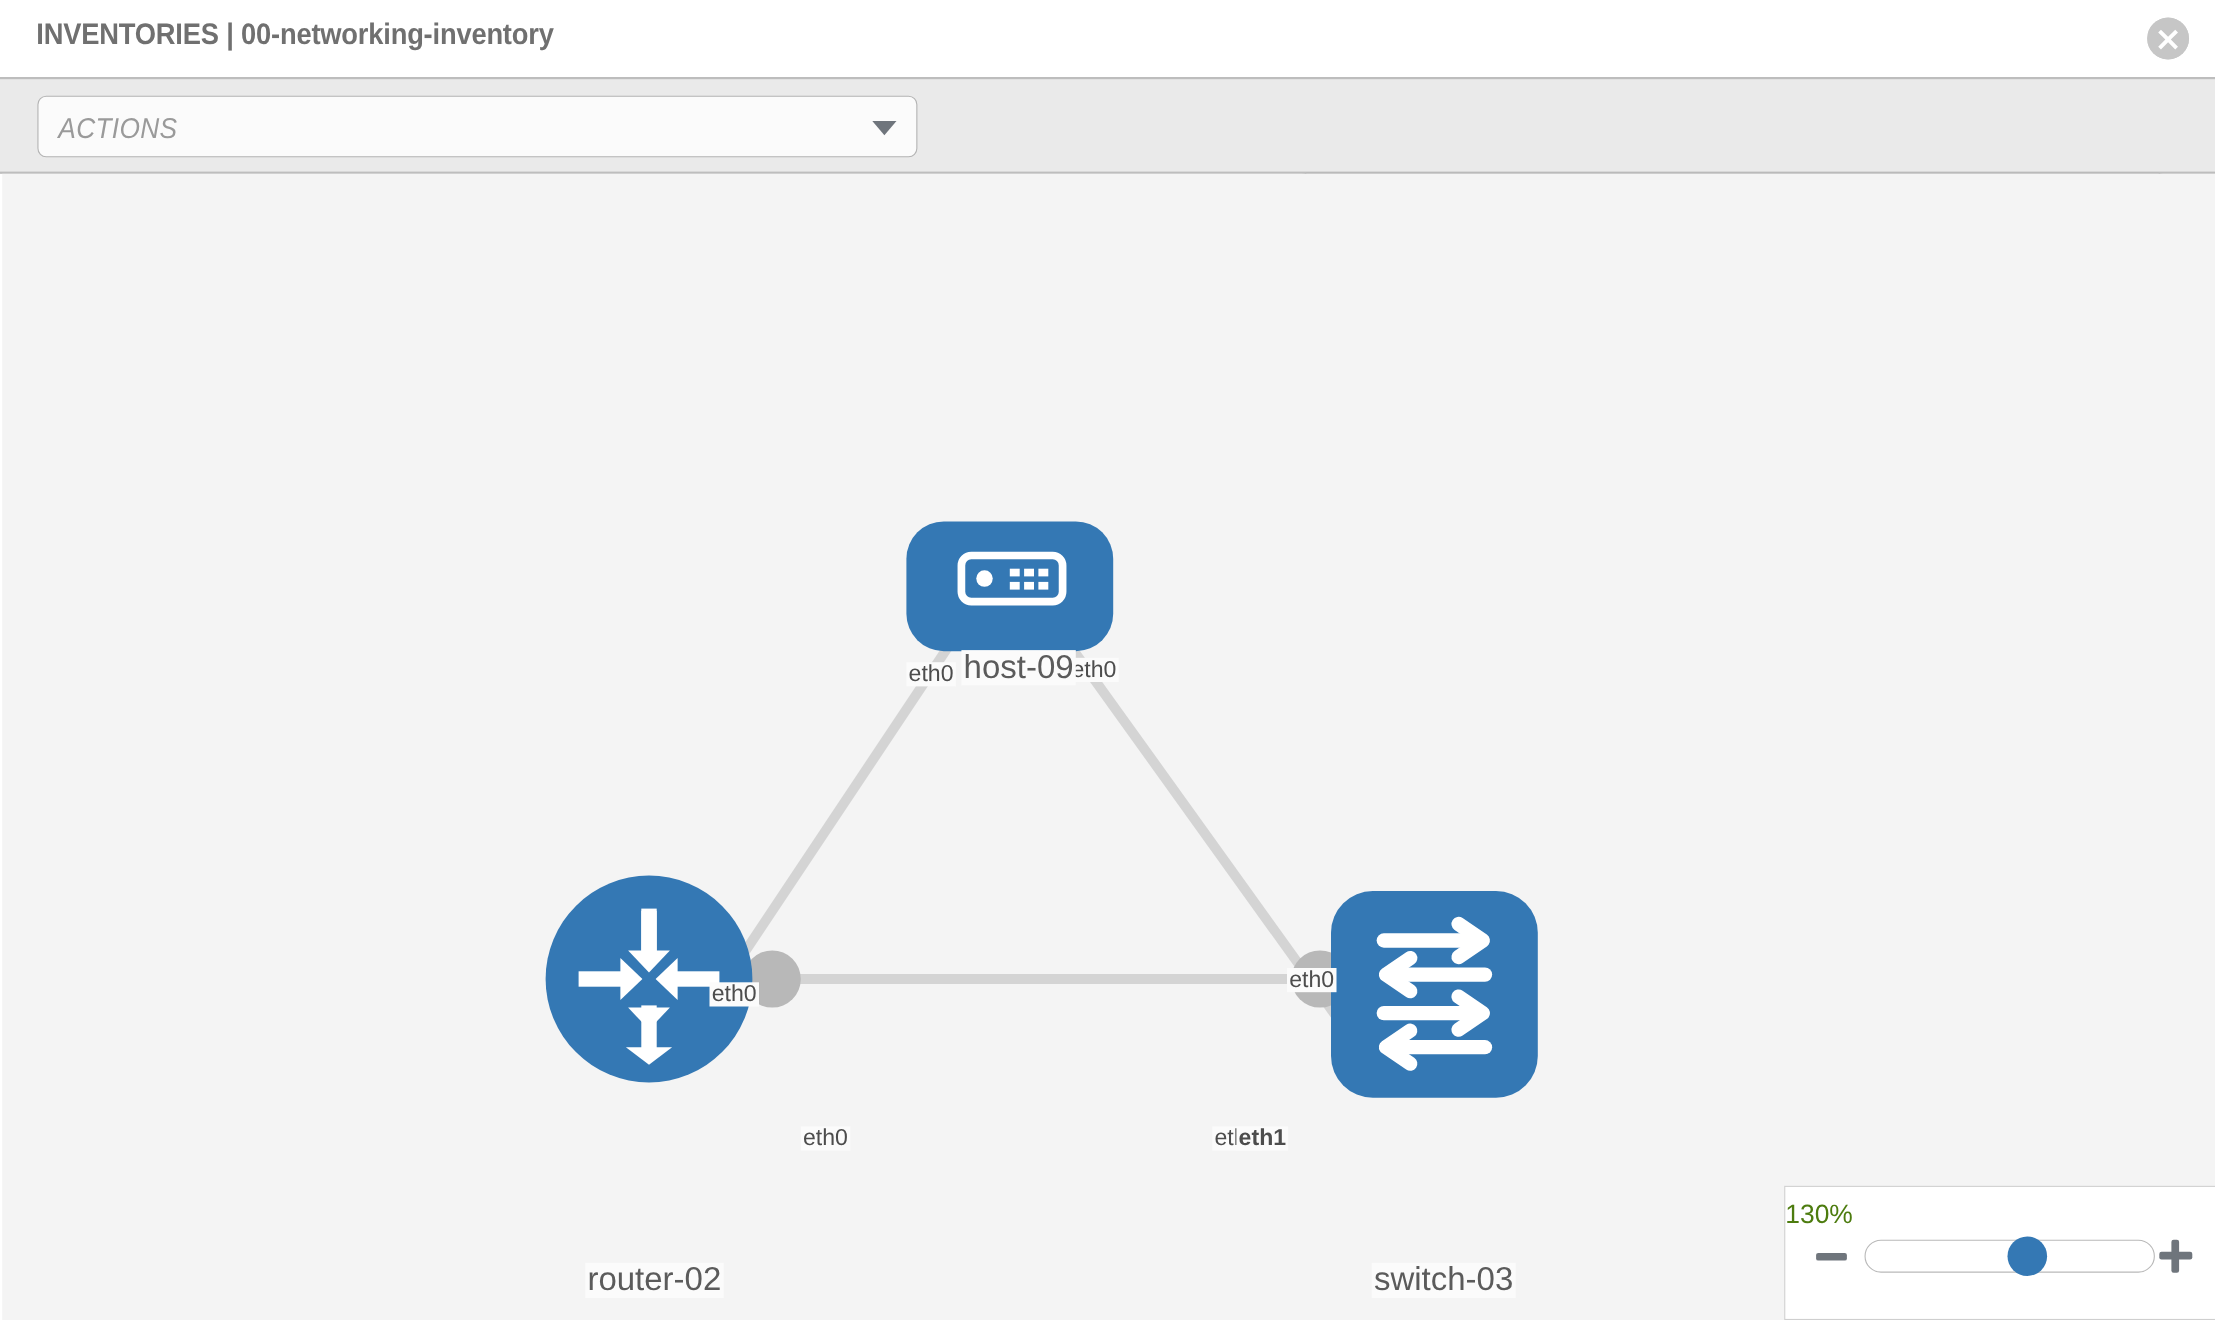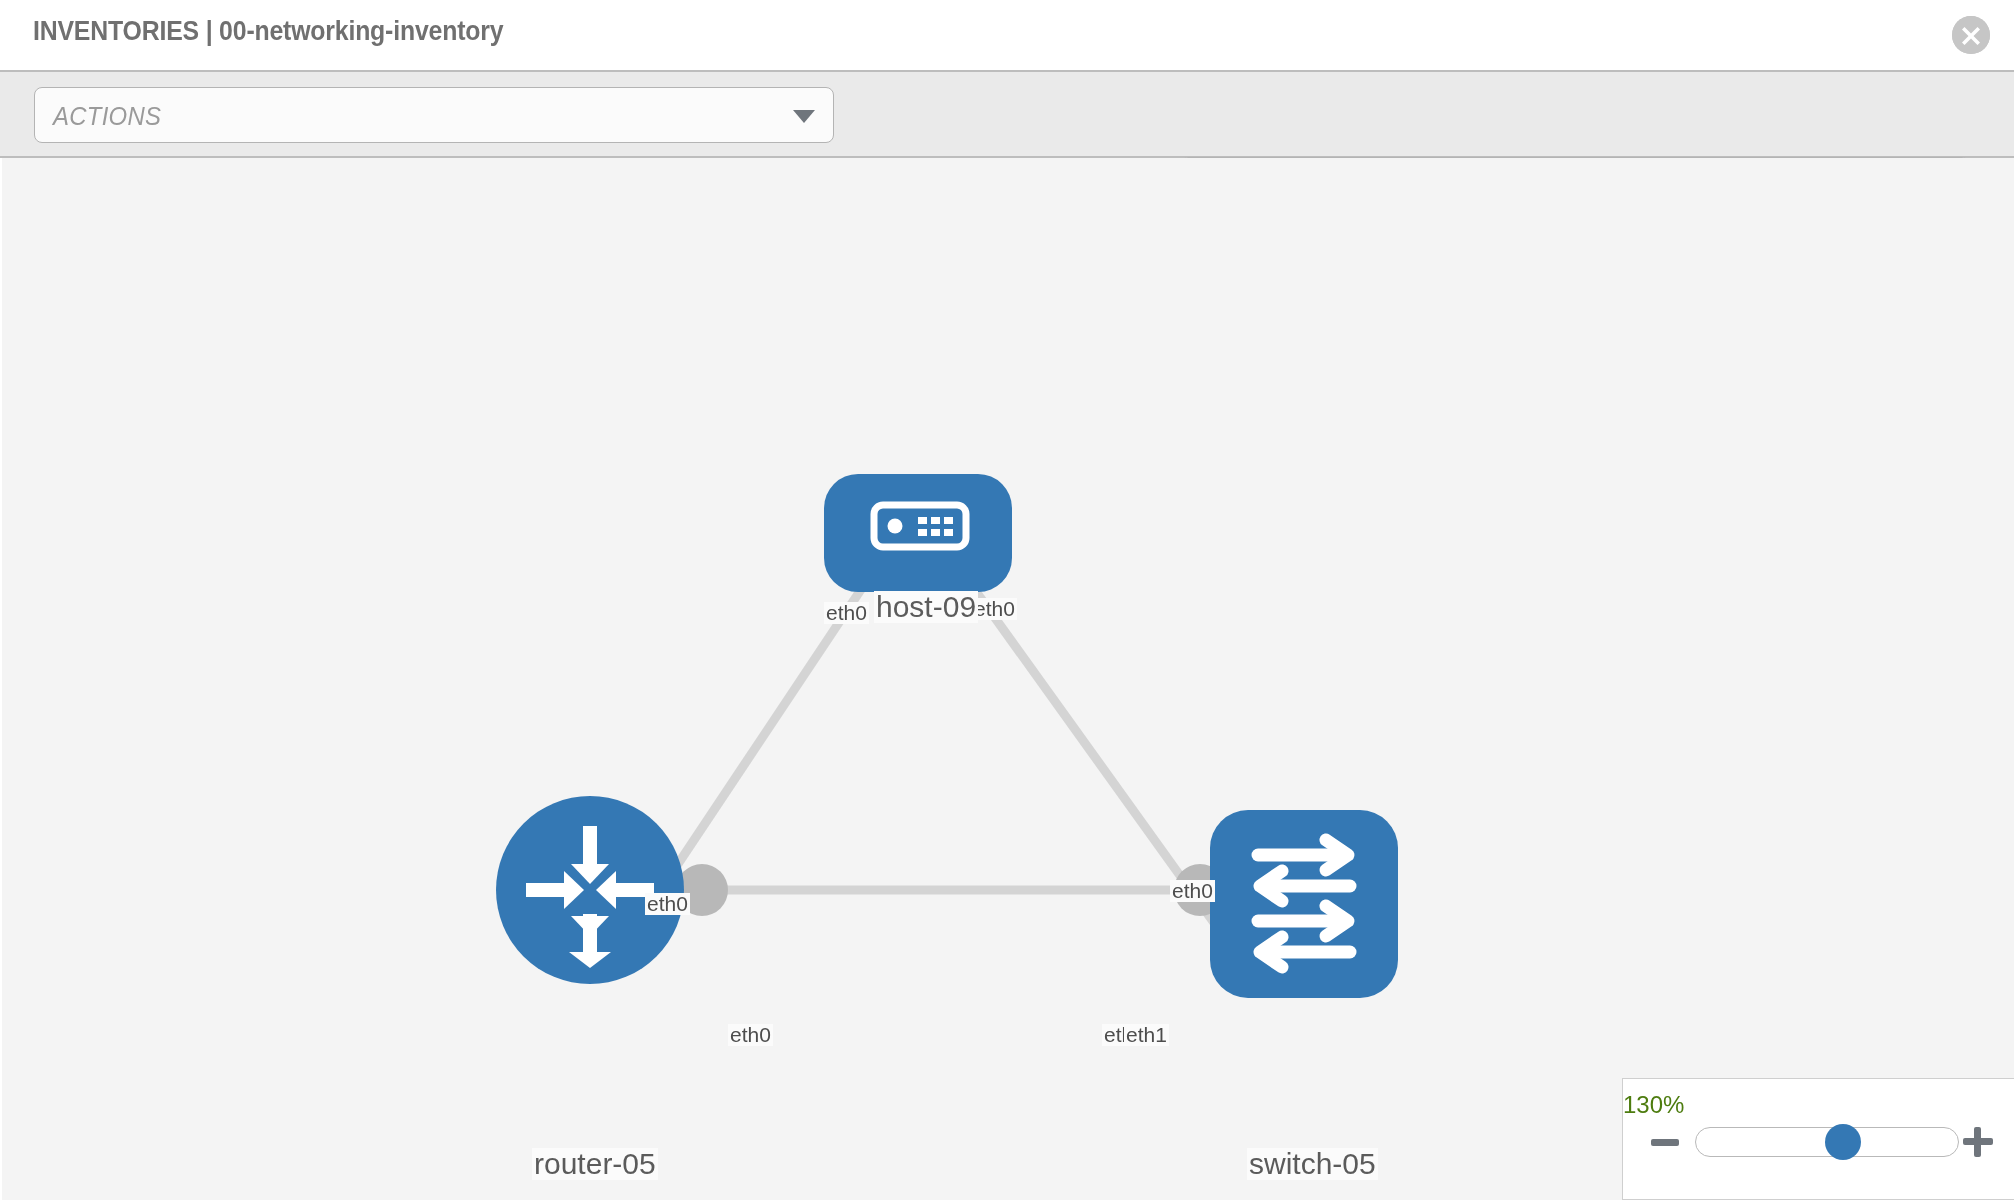--- a/index.html
+++ b/index.html
@@ -366,25 +366,25 @@
         </g>
       </g>
     </svg>
 
     <span class="iface-label" style="left:822px; top:444px;">eth0</span>
     <span class="iface-label" style="left:970px; top:440px;">eth0</span>
     <span class="iface-label" style="left:643px; top:735px;">eth0</span>
     <span class="iface-label" style="left:1168px; top:722px;">eth0</span>
     <span class="iface-label" style="left:726px; top:866px;">eth0</span>
     <span class="iface-label" style="left:1100px; top:866px;">eth0</span>
-    <span class="iface-label" style="left:1122px; top:866px;">eth1</span>
+    <span class="iface-label" style="left:1122px; top:866px;font-weight:bold;">eth1</span>
 
     <span class="node-label" style="left:872px;  top:433px;">host-09</span>
-    <span class="node-label" style="left:530px;  top:990px;">router-05</span>
-    <span class="node-label" style="left:1245px; top:990px;">switch-05</span>
+    <span class="node-label" style="left:530px;  top:990px;">router-02</span>
+    <span class="node-label" style="left:1245px; top:990px;">switch-03</span>
 
     <div class="zoom-panel" style="left:1620px; top:920px;">
       <div class="zoom-value">130%</div>
       <div class="zoom-minus"></div>
       <div class="zoom-track"></div>
       <div class="zoom-thumb" style="left: 201.96px;"></div>
       <div class="zoom-plus"></div>
     </div>
 
   </div>

